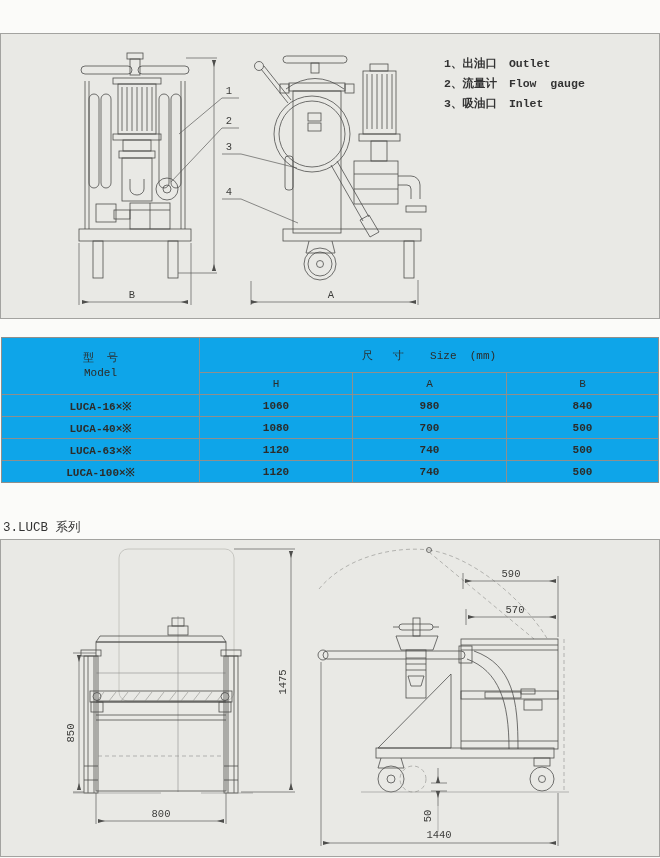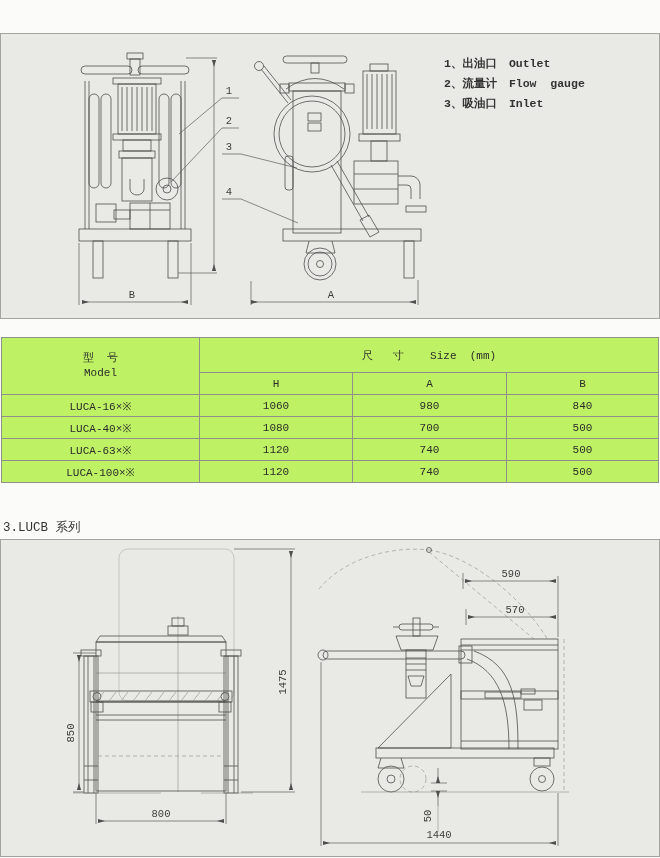--- a/index.html
+++ b/index.html
@@ -24,24 +24,24 @@
   .dim{stroke:#5c5c5a;stroke-width:.7;fill:none;}
   .thin{stroke:#8d8d8a;stroke-width:.6;fill:none;}
   .dash{stroke-dasharray:4 3;}
   .faint{stroke:#bcbcb8;}
   .dtxt{font-size:10.5px;fill:#3c3c3a;stroke:none;font-family:"Liberation Mono","DejaVu Sans Mono",monospace;}
   table.size{
     position:absolute;top:337px;left:1px;width:657px;
     border-collapse:collapse;table-layout:fixed;
     font-size:11px;color:#2c2c2a;text-align:center;
   }
-  table.size td{border:1px solid #8f8f8c;padding:0;vertical-align:middle;background:#bef264;}
+  table.size td{border:1px solid #8f8f8c;padding:0;vertical-align:middle;background:#0ea5e9;}
   tr.hdr1 td{height:34px;}
   tr.hdr2 td{height:21px;}
-  tr.data td{height:21px;}
+  tr.data td{height:21px;font-weight:bold;}
   .model-hd div{line-height:15px;white-space:pre;}
   .pre{white-space:pre;}
 </style>
 </head>
 <body>
 
 <div class="sec-title" style="top:3px;left:8px">
   <div>2.LUCA 系列</div>
   <div class="en">LUCA Series</div>
 </div>

